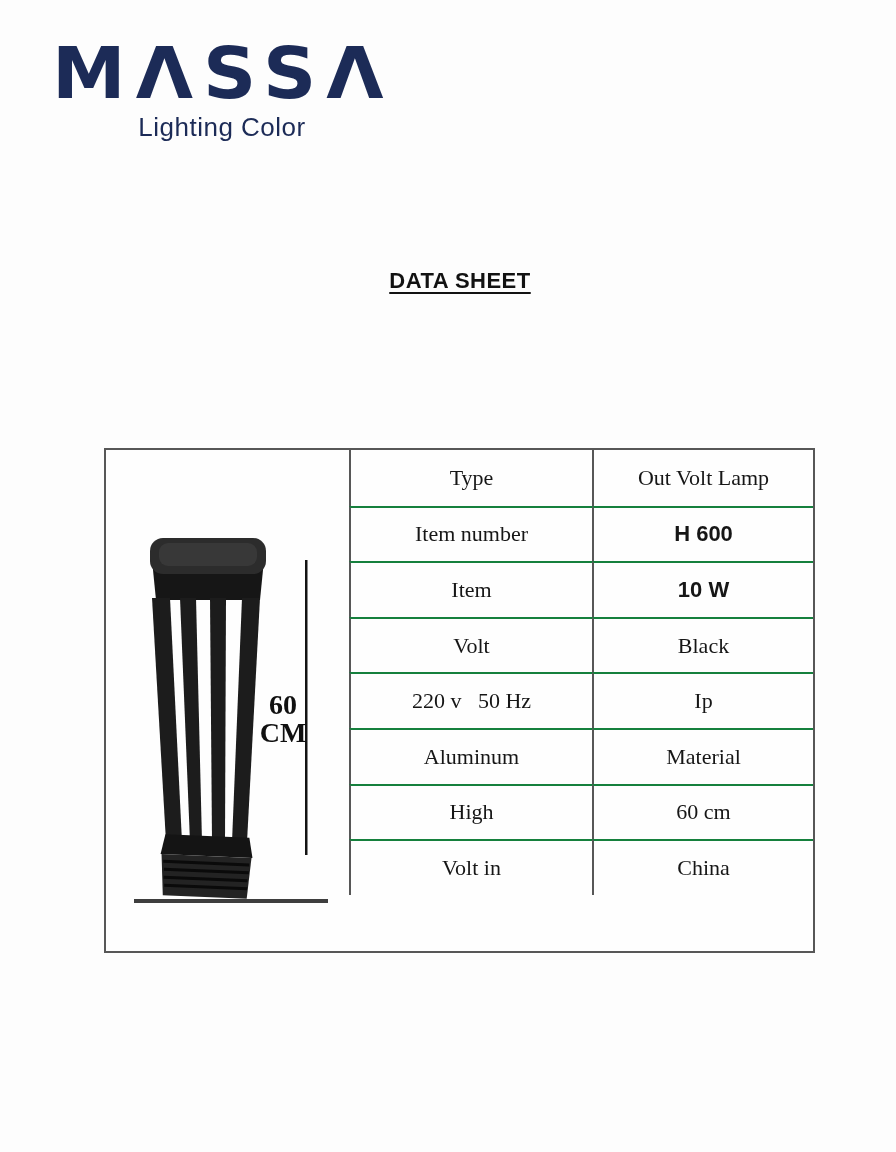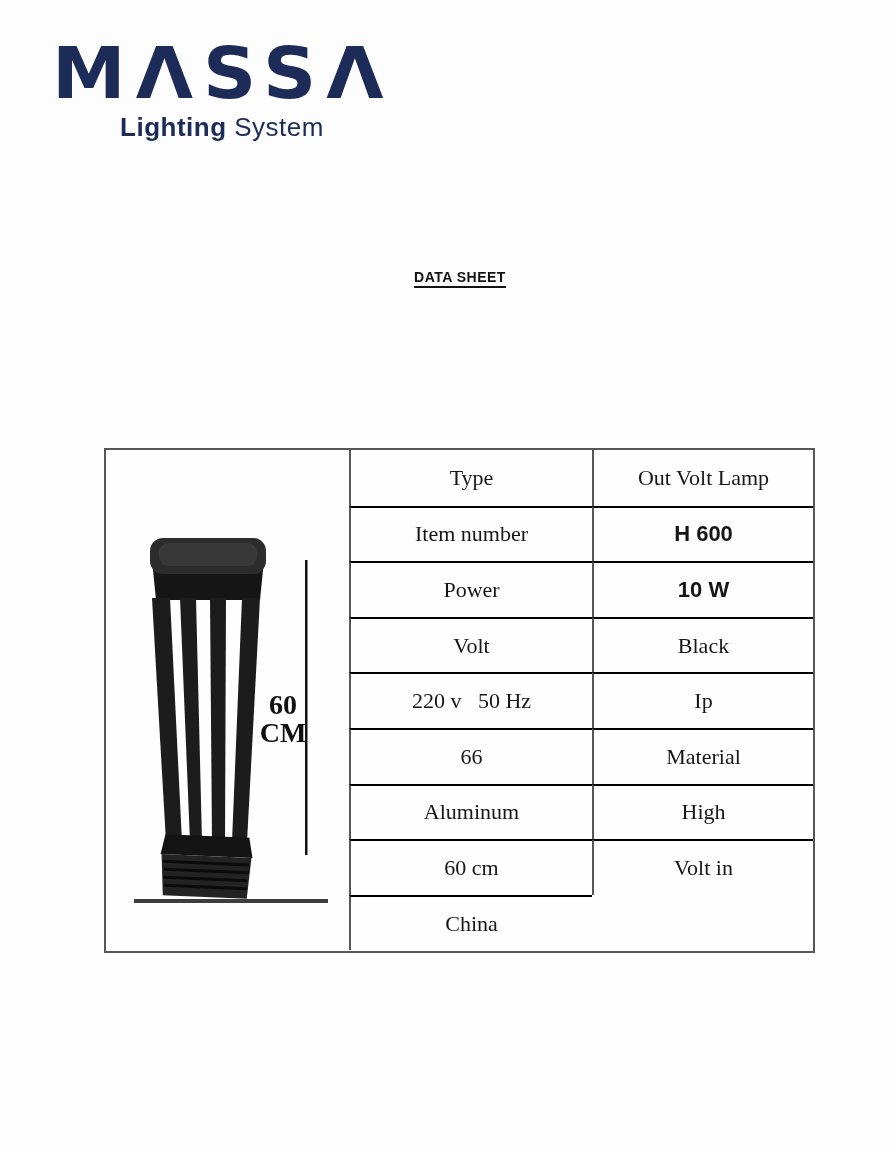--- a/index.html
+++ b/index.html
@@ -30,34 +30,34 @@
     transform: scaleY(0.96);
     white-space: nowrap;
   }
   .logo-tagline {
     font-family: "Liberation Sans", sans-serif;
     font-size: 26px;
     color: #1c2b57;
     margin-top: 2px;
     letter-spacing: 0.5px;
   }
-  .logo-tagline .bold { font-weight: bold; }
+  .logo-tagline .bold { font-weight: normal; }
 
   
   .sheet-title {
     position: absolute;
     left: 104px;
     top: 268px;
     width: 712px;
     text-align: center;
   }
   .sheet-title span {
     font-family: "Liberation Sans", sans-serif;
     font-weight: bold;
-    font-size: 14px;
+    font-size: 22px;
     letter-spacing: 0.5px;
     color: #121212;
     text-decoration: underline;
     text-decoration-thickness: 2px;
     text-underline-offset: 4px;
     margin-top: 44px;
   }
 
   
   .spec-table {
@@ -75,21 +75,21 @@
   .img-cell {
     grid-row: 1 / 10;
     grid-column: 1;
     position: relative;
   }
   .cell {
     display: flex;
     align-items: center;
     justify-content: center;
     border-left: 2px solid #575757;
-    border-top: 2px solid #000000;
+    border-top: 2px solid #15803d;
     font-size: 22px;
     white-space: pre;
   }
   .cell.row0 { border-top: none; }
   .cell.sans { font-family: "Liberation Sans", sans-serif; font-weight: bold; }
 
   
   .lamp-svg { position: absolute; left: 0; top: 0; }
   .dim-text {
     font-family: "Liberation Serif", serif;
@@ -97,21 +97,21 @@
     font-size: 28px;
     fill: #101010;
   }
 </style>
 </head>
 <body>
 
 <div class="logo">
   <div class="logo-word">MΛSSΛ</div>
   <div class="logo-tagline">
-    <span class="bold">Lighting</span><span> System</span>
+    <span class="bold">Lighting</span><span> Color</span>
   </div>
 </div>
 
 <div class="sheet-title">
   <span>DATA SHEET</span>
 </div>
 
 <div class="spec-table">
 
   <div class="img-cell">
@@ -144,32 +144,31 @@
       <text class="dim-text" x="177" y="292" text-anchor="middle">CM</text>
     </svg>
   </div>
 
   <div class="cell row0">Type</div>
   <div class="cell row0">Out Volt Lamp</div>
 
   <div class="cell">Item number</div>
   <div class="cell sans">H 600</div>
 
-  <div class="cell">Power</div>
+  <div class="cell">Item</div>
   <div class="cell sans">10 W</div>
 
   <div class="cell">Volt</div>
 
   <div class="cell">Black</div>
   <div class="cell">220 v   50 Hz</div>
 
   <div class="cell">Ip</div>
-  <div class="cell">66</div>
 
+  <div class="cell">Aluminum</div>
   <div class="cell">Material</div>
-  <div class="cell">Aluminum</div>
 
   <div class="cell">High</div>
   <div class="cell">60 cm</div>
 
   <div class="cell">Volt in</div>
   <div class="cell">China</div>
 </div>
 
 </body></html>

